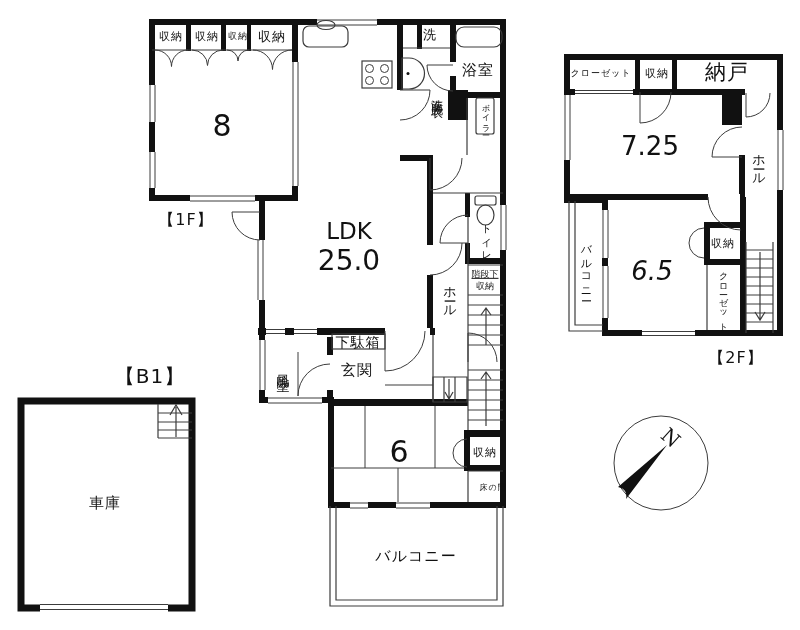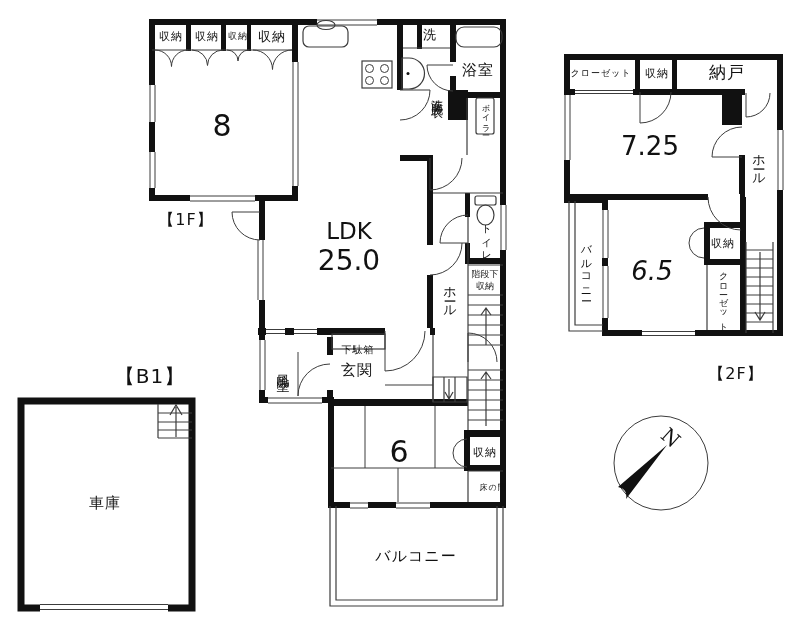--- a/index.html
+++ b/index.html
@@ -220,34 +220,34 @@
 <div class="lbl" style="left:272px;top:36px;font-size:13px;">収納</div>
 <div class="lbl num" style="left:222px;top:126px;font-size:30px;">8</div>
 <div class="lbl" style="left:430px;top:34px;font-size:13px;">洗</div>
 <div class="lbl" style="left:478px;top:70px;font-size:15px;">浴室</div>
 <div class="lbl v" style="left:437px;top:94px;font-size:12px;">洗面脱衣</div>
 <div class="lbl v" style="left:485px;top:115px;font-size:8px;">ボイラー</div>
 <div class="lbl num" style="left:349px;top:231px;font-size:23px;">LDK</div>
 <div class="lbl num" style="left:349px;top:261px;font-size:28px;">25.0</div>
 <div class="lbl v" style="left:486px;top:237px;font-size:10px;">トイレ</div>
 <div class="lbl v" style="left:450px;top:295px;font-size:13px;">ホール</div>
-<div class="lbl two" style="left:485px;top:274px;font-size:9px;">階段下</div>
+<div class="lbl two" style="left:485px;top:274px;font-size:9px;text-decoration:underline;">階段下</div>
 <div class="lbl two" style="left:485px;top:286px;font-size:9px;">収納</div>
-<div class="lbl" style="left:358px;top:342px;font-size:10px;margin-top:8px;">下駄箱</div>
+<div class="lbl" style="left:358px;top:342px;font-size:14px;">下駄箱</div>
 <div class="lbl" style="left:357px;top:370px;font-size:15px;">玄関</div>
 <div class="lbl v" style="left:283px;top:367px;font-size:13px;">風除室</div>
 <div class="lbl num" style="left:399px;top:452px;font-size:30px;">6</div>
 <div class="lbl" style="left:485px;top:452px;font-size:11px;">収納</div>
 <div class="lbl" style="left:485px;top:488px;font-size:8px;margin-left:8px;">床の間</div>
 <div class="lbl" style="left:416px;top:556px;font-size:15px;">バルコニー</div>
 
-<div class="lbl" style="left:736px;top:358px;font-size:16px;margin-top:16px;">【2F】</div>
+<div class="lbl" style="left:736px;top:358px;font-size:16px;">【2F】</div>
 <div class="lbl" style="left:601px;top:73px;font-size:9px;">クローゼット</div>
 <div class="lbl" style="left:657px;top:73px;font-size:11px;">収納</div>
-<div class="lbl" style="left:727px;top:72px;font-size:17px;">納戸</div>
+<div class="lbl" style="left:727px;top:72px;font-size:21px;">納戸</div>
 <div class="lbl num" style="left:650px;top:146px;font-size:26px;">7.25</div>
 <div class="lbl v" style="left:759px;top:163px;font-size:13px;">ホール</div>
 <div class="lbl v" style="left:586px;top:267px;font-size:11px;">バルコニー</div>
 <div class="lbl num" style="left:652px;top:271px;font-size:26px;font-style:italic;">6.5</div>
 <div class="lbl" style="left:723px;top:243px;font-size:11px;">収納</div>
 <div class="lbl v" style="left:723px;top:297px;font-size:9px;">クローゼット</div>
 
 <div class="lbl" style="left:150px;top:376px;font-size:20px;">【B1】</div>
 <div class="lbl" style="left:105px;top:503px;font-size:15px;text-align:right;">車庫</div>
 

